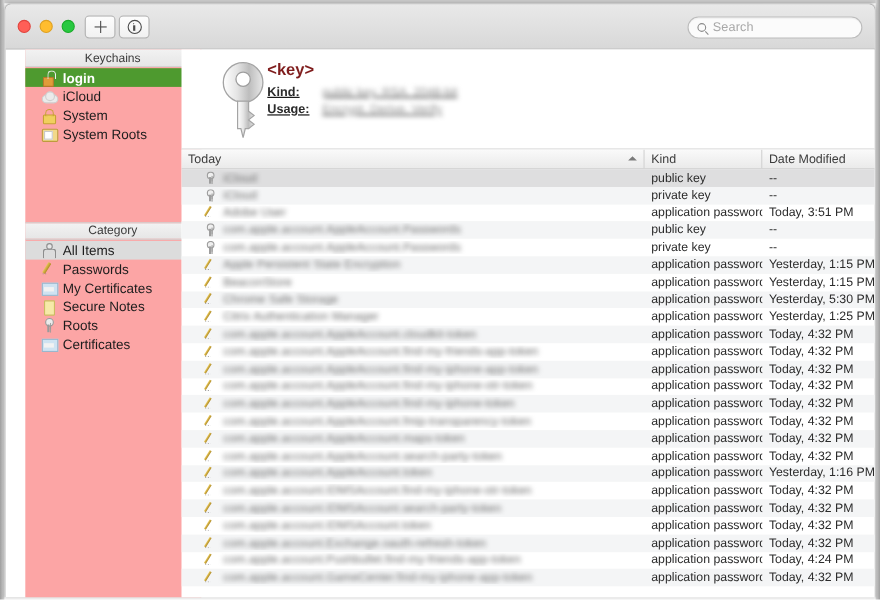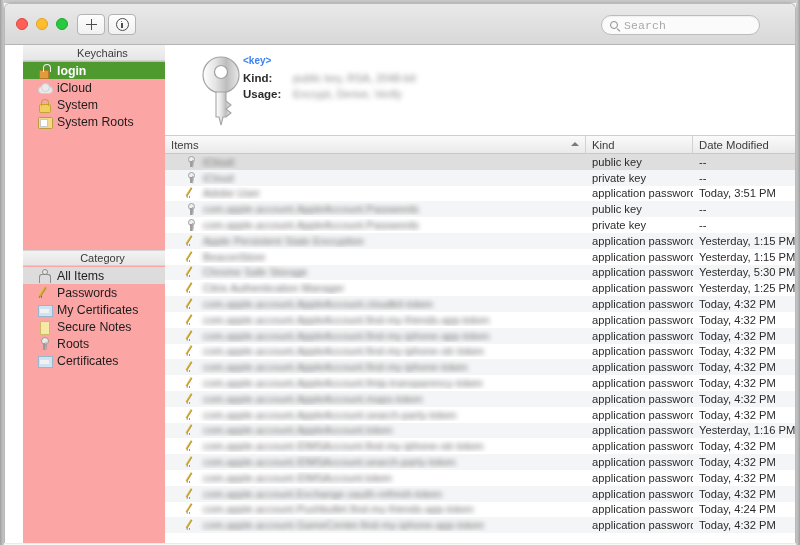--- a/index.html
+++ b/index.html
@@ -83,28 +83,27 @@
     content: ""; position: absolute; left: 4.6px; top: 1.6px;
     width: 1.4px; height: 1.4px; background: #4c4c4c; border-radius: 50%;
   }
   .info-glyph::after {
     content: ""; position: absolute; left: 4.8px; top: 4.3px;
     width: 1.3px; height: 5px; background: #4c4c4c;
   }
 
   
   .searchfield {
-    position: absolute; left: 596px; top: 11px;
+    position: absolute; left: 620px; top: 11px;
     width: 159px; height: 20px;
     background: #fbfbfb;
     border: 1px solid #bcbcbc;
     border-radius: 10px;
     display: flex; align-items: center;
     box-shadow: inset 0 1px 1px rgba(0,0,0,0.05);
-    font-family: Liberation Mono, monospace;
   }
   .search-ico {
     position: relative; margin-left: 8px;
     width: 8px; height: 8px;
     border: 1.3px solid #8b8b8b; border-radius: 50%;
   }
   .search-ico::after {
     content: ""; position: absolute; left: 6px; top: 6px;
     width: 4.2px; height: 1.4px; background: #8b8b8b;
     transform: rotate(45deg); transform-origin: left center;
@@ -254,24 +253,24 @@
     background: #ffffff;
     border-bottom: 1px solid #cfcfcf;
     display: flex; align-items: flex-start;
   }
   .bigkey {
     position: absolute; left: 25px; top: 10px;
     width: 62px; height: 72px;
   }
   .keyinfo { position: absolute; left: 78px; top: 10px; }
   .keyname {
-    font-size: 10px; font-weight: bold; color: #3b82f6;
+    font-size: 15px; font-weight: bold; color: #7f1d1d;
     margin-bottom: 6px;
   }
-  .kvrow { display: flex; align-items: center; margin-bottom: 4px; }
+  .kvrow { display: flex; align-items: center; margin-bottom: 4px; text-decoration: underline; }
   .kvlabel {
     font-size: 11.5px; font-weight: bold; color: #2b2b2b;
     width: 46px;
   }
   .blurtext {
     margin-left: 4px;
     font-size: 11px; color: #8e8e8e;
     filter: blur(2.6px);
     white-space: nowrap;
     user-select: none;
@@ -408,21 +407,21 @@
         <div class="side-item">
           <span class="side-icon ic-lock"></span>
           <span class="ilabel">System</span>
         </div>
         <div class="side-item">
           <span class="side-icon ic-cert-folder"></span>
           <span class="ilabel">System Roots</span>
         </div>
       </div>
 
-      <div class="side-head" style="margin-top:120px;border-top:1px solid #d3d3d3;">
+      <div class="side-head" style="margin-top:72px;border-top:1px solid #d3d3d3;">
         <span>Category</span>
       </div>
 
       <div class="side-list">
         <div class="side-item sel-gray">
           <span class="side-icon ic-allitems"></span>
           <span class="ilabel">All Items</span>
         </div>
         <div class="side-item">
           <span class="side-icon ic-pencil"></span>
@@ -471,21 +470,21 @@
         <div class="kvrow">
           <span class="kvlabel">Usage:</span>
           <span class="blurtext">Encrypt, Derive, Verify</span>
         </div>
       </div>
     </div>
 
     <div class="table">
       <div class="thead">
         <div class="th name">
-          <span>Items</span>
+          <span>Today</span>
           <span class="sort-caret"></span>
         </div>
         <div class="th kind">
           <span>Kind</span>
         </div>
         <div class="th date">
           <span>Date Modified</span>
         </div>
       </div>
       <div class="tbody" id="tbody">

